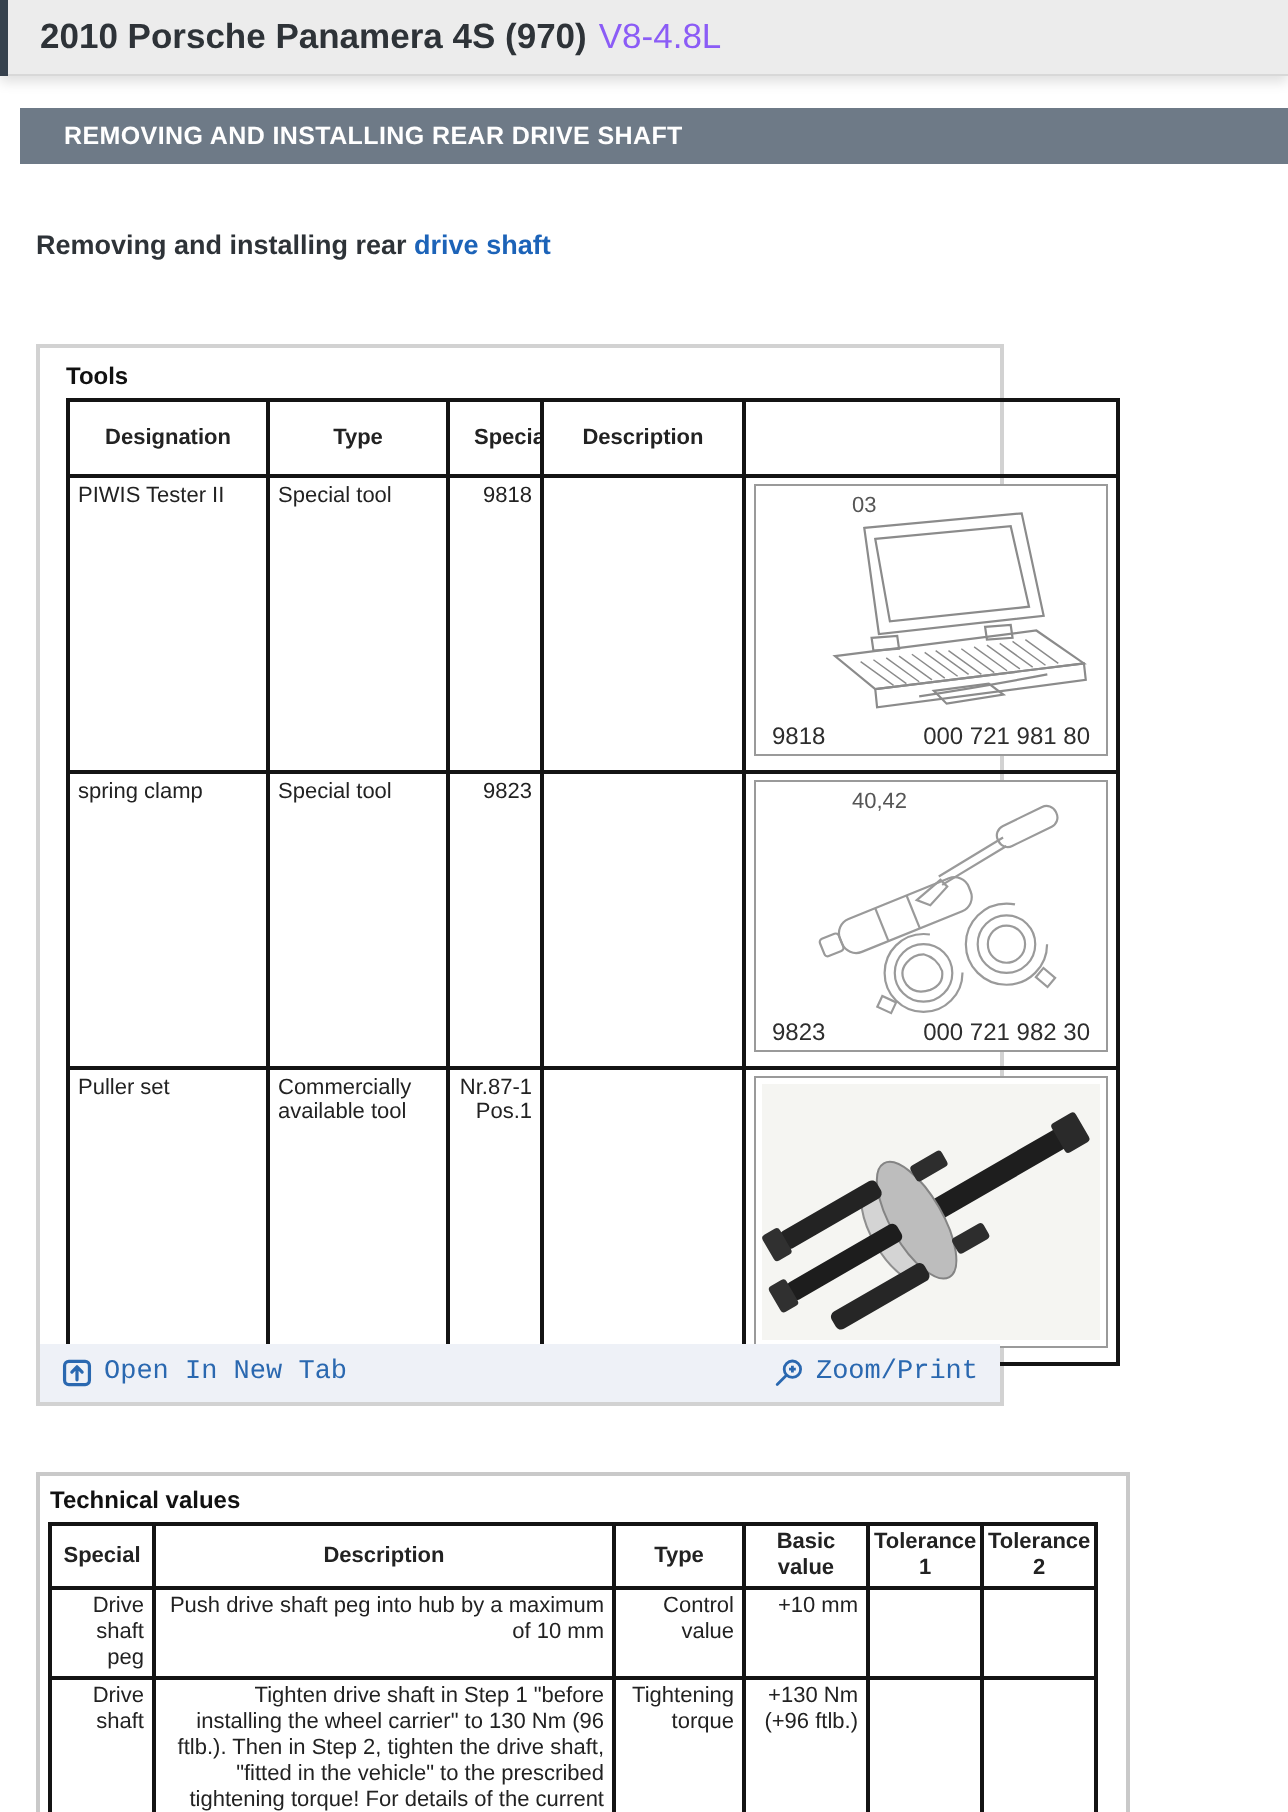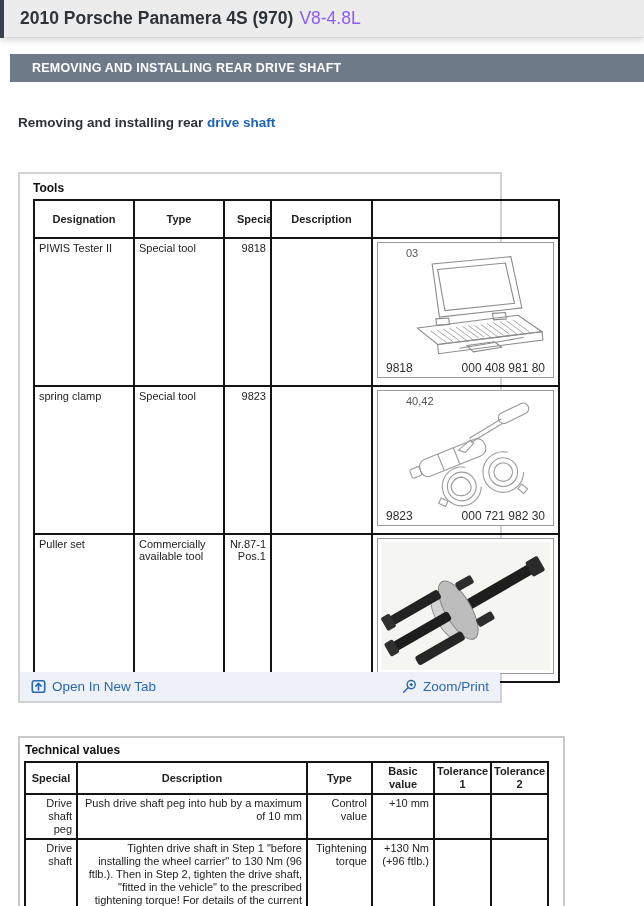--- a/index.html
+++ b/index.html
@@ -34,31 +34,31 @@
   table.tools { border-collapse:collapse; table-layout:fixed; width:525px; margin:4px 0 0 13px; }
   table.tools th, table.tools td { border:2px solid #141414; font-size:11px; color:#222;
                                    vertical-align:top; overflow:hidden; }
   table.tools th { height:20px; font-weight:700; text-align:center; vertical-align:middle; padding:12px; }
   table.tools td { padding:3px 4px; }
   table.tools tr.toolrow { height:148px; }
   td.num { text-align:right; padding-right:4px; }
   td.imgcell { padding:5px; }
   .img-box { position:relative; height:136px; border:1px solid #9a9a9a; background:#fff; }
   .img-box.photo-bg { background:#ffffff; }
-  .corner-label { position:absolute; top:4px; left:4px; font-size:11px; color:#555;padding-left:24px; }
+  .corner-label { position:absolute; top:4px; left:24px; font-size:11px; color:#555;padding-left:24px; }
   .img-caption { position:absolute; left:8px; right:8px; bottom:2px; display:flex;
                  justify-content:space-between; font-size:12px; color:#2d2d2d; }
   .art { position:absolute; left:0; right:0; top:10px; margin:auto; display:block; }
   .photo-frame { position:absolute; inset:3px; background:#f5f5f2; }
 
   
   .tools-footer { position:absolute; left:0; right:0; bottom:0; height:29px; background:#eef1f7;
                   display:flex; justify-content:space-between; align-items:center; padding:0 11px; }
   .tools-footer a { display:flex; align-items:center; gap:6px; font-size:13.5px; color:#2a68b0;
-                    text-decoration:none; cursor:pointer; }
+                    text-decoration:none; cursor:pointer;font-family:Liberation Mono, monospace; }
   .tools-footer svg { display:block; }
 
   
   .tech-panel { left:18px; top:736px; width:547px; height:176px; border:2px solid #c9c9c9; }
   .tech-panel .panel-title { margin:5px 0 0 5px; }
   table.tech { border-collapse:collapse; table-layout:fixed; width:523px; margin:4px 0 0 4px; }
   table.tech th, table.tech td { border:2px solid #141414; font-size:11px; color:#222;
                                  vertical-align:top; line-height:13px; overflow:hidden;text-align:right; }
   table.tech th { height:28px; font-weight:700; text-align:center; vertical-align:middle; padding:2px; }
   table.tech td { padding:2px 4px; }
@@ -116,21 +116,21 @@
               <path d="M56 72 L70 71 L71 78 L57 79 Z"></path>
               <path d="M118 66 L132 65 L133 72 L119 73 Z"></path>
               <path d="M36 82 L146 68 L172 86 L58 100 Z"></path>
               <path stroke-width="0.8" d="M50 85 l18 13 M57 84 l18 13 M64 83 l18 13 M71 82 l18 13 M78 81 l18 13 M85 80 l18 13 M91 79 l18 13 M98 79 l18 13 M105 78 l18 13 M112 77 l18 13 M119 76 l18 13 M126 75 l18 13 M133 74 l18 13 M140 73 l18 13"></path>
               <path d="M90 101 L120 97 L128 103 L97 108 Z"></path>
               <path d="M58 100 L172 86 L173 95 L59 110 Z"></path>
               <path d="M82 104 Q115 99 152 92"></path>
             </svg>
             <div class="img-caption">
               <span>9818</span>
-              <span>000 408 981 80</span>
+              <span>000 721 981 80</span>
             </div>
           </div>
         </td>
       </tr>
 
       <tr class="toolrow">
         <td>spring clamp</td>
         <td>Special tool</td>
         <td class="num">9823</td>
         <td></td>

